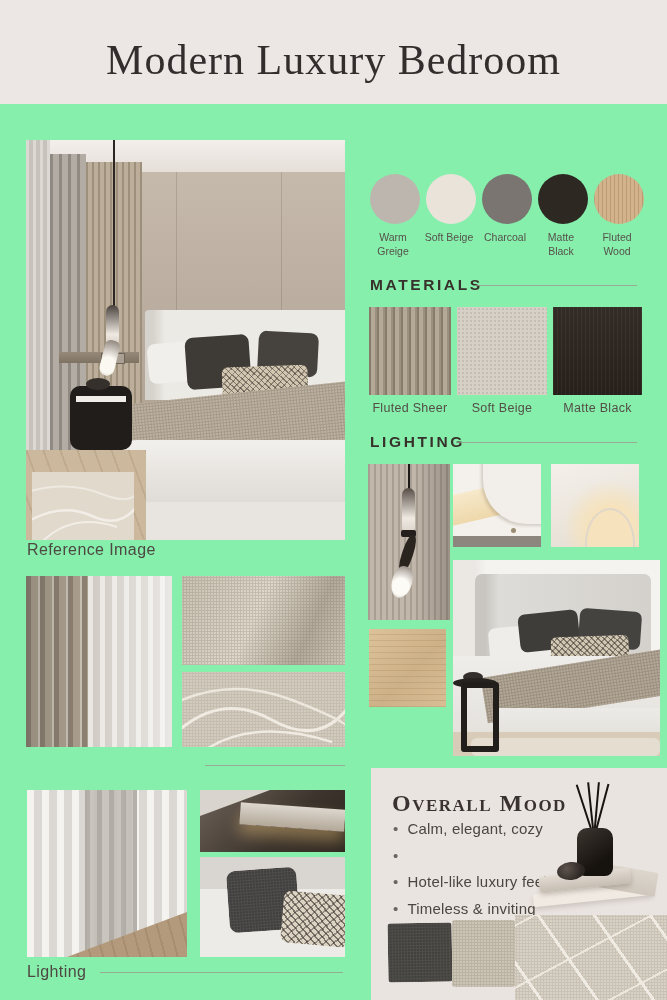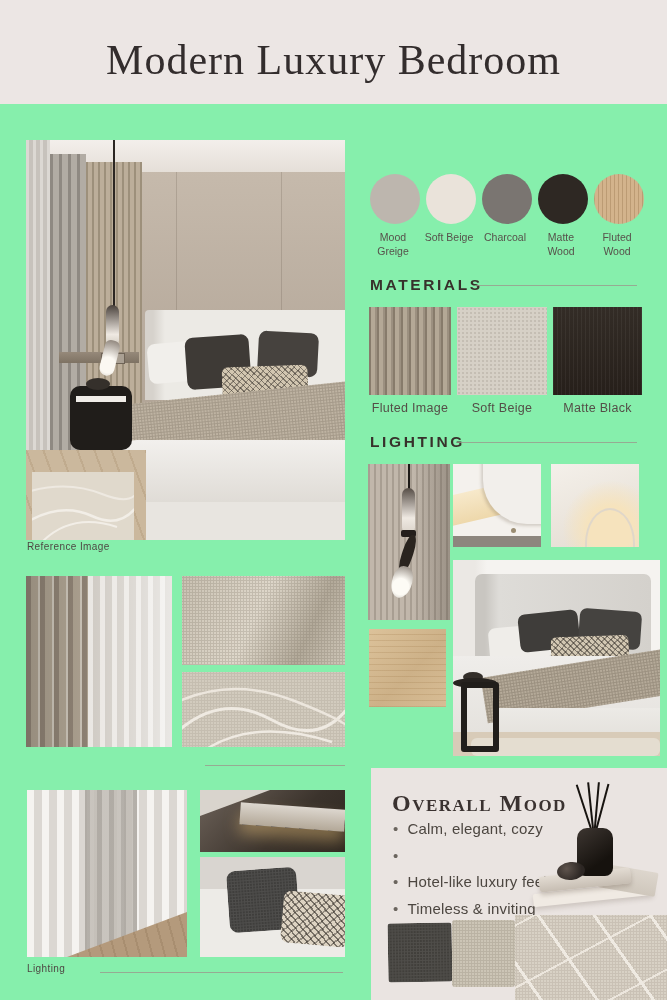--- a/index.html
+++ b/index.html
@@ -6,21 +6,21 @@
   .page{position:relative;width:667px;height:1000px;margin:0 auto;overflow:hidden;
         background:#86efac;font-family:"Liberation Sans","DejaVu Sans",sans-serif;}
   .abs{position:absolute;}
   
   .header{left:0;top:0;width:667px;height:104px;background:#ece6e4;}
   .title{left:0;top:36px;width:667px;text-align:center;
          font-family:"Liberation Serif","DejaVu Serif",serif;font-size:42px;
          color:#332d2d;letter-spacing:1px;font-weight:500;}
   
   .sec-h{font-size:15.5px;font-weight:600;letter-spacing:2.6px;color:#37312b;}
-  .cap{font-size:10px;color:#4e4843;letter-spacing:.4px;}
+  .cap{font-size:16px;color:#4e4843;letter-spacing:.4px;}
   .hline{height:1px;background:#9b948b;opacity:.75;}
   
   .circ-row{left:370px;top:174px;width:276px;display:flex;gap:6px;}
   .circ{width:50px;height:50px;border-radius:50%;}
   .circ.wood{background:
       repeating-linear-gradient(90deg,rgba(120,85,45,.25) 0 1px,rgba(255,255,255,0) 1px 4px),
       #d3b38c;}
   .lab-row{left:368px;top:231px;width:280px;display:flex;gap:6px;}
   .sw-label{width:50px;text-align:center;font-size:10.5px;line-height:1.3;
             color:#57514b;white-space:pre-line;}
@@ -249,36 +249,36 @@
 
 
   <div class="abs circ-row">
     <div class="circ" style="background-color: rgb(189, 182, 174);"></div>
     <div class="circ" style="background-color: rgb(234, 227, 218);"></div>
     <div class="circ" style="background-color: rgb(122, 117, 113);"></div>
     <div class="circ" style="background-color: rgb(46, 40, 35);"></div>
     <div class="circ wood"></div>
   </div>
   <div class="abs lab-row">
-    <div class="sw-label">Mood
+    <div class="sw-label">Warm
 Greige</div>
     <div class="sw-label">Soft Beige</div>
     <div class="sw-label">Charcoal</div>
     <div class="sw-label">Matte
-Wood</div>
+Black</div>
     <div class="sw-label">Fluted
 Wood</div>
   </div>
 
   <div class="abs sec-h" style="left:370px;top:276px;">MATERIALS</div>
   <div class="abs hline" style="left:475px;top:285px;width:162px;"></div>
   <div class="abs ph mat mat1"></div>
   <div class="abs ph mat mat2"></div>
   <div class="abs ph mat mat3"></div>
-  <div class="abs mat-lab" style="left:369px;width:82px;">Fluted Image</div>
+  <div class="abs mat-lab" style="left:369px;width:82px;">Fluted Sheer</div>
   <div class="abs mat-lab" style="left:457px;width:90px;">Soft Beige</div>
   <div class="abs mat-lab" style="left:553px;width:89px;">Matte Black</div>
 
   <div class="abs sec-h" style="left:370px;top:433px;">LIGHTING</div>
   <div class="abs hline" style="left:457px;top:442px;width:180px;"></div>
 
   <div class="abs ph lp-pend">
     <div class="abs lp-cord"></div>
     <div class="abs lp-top"></div>
     <div class="abs lp-ring"></div>

